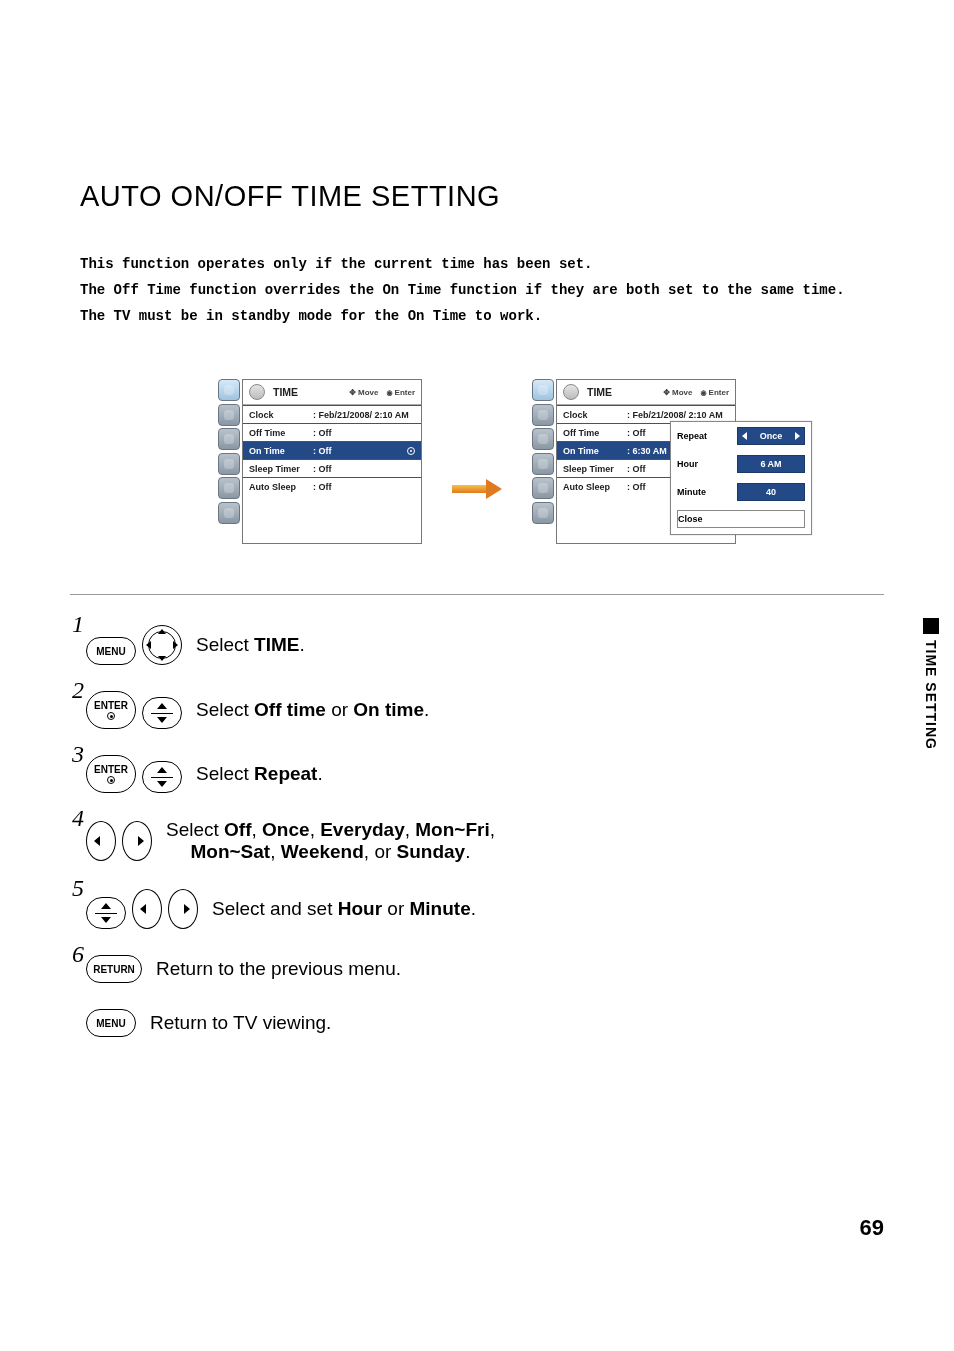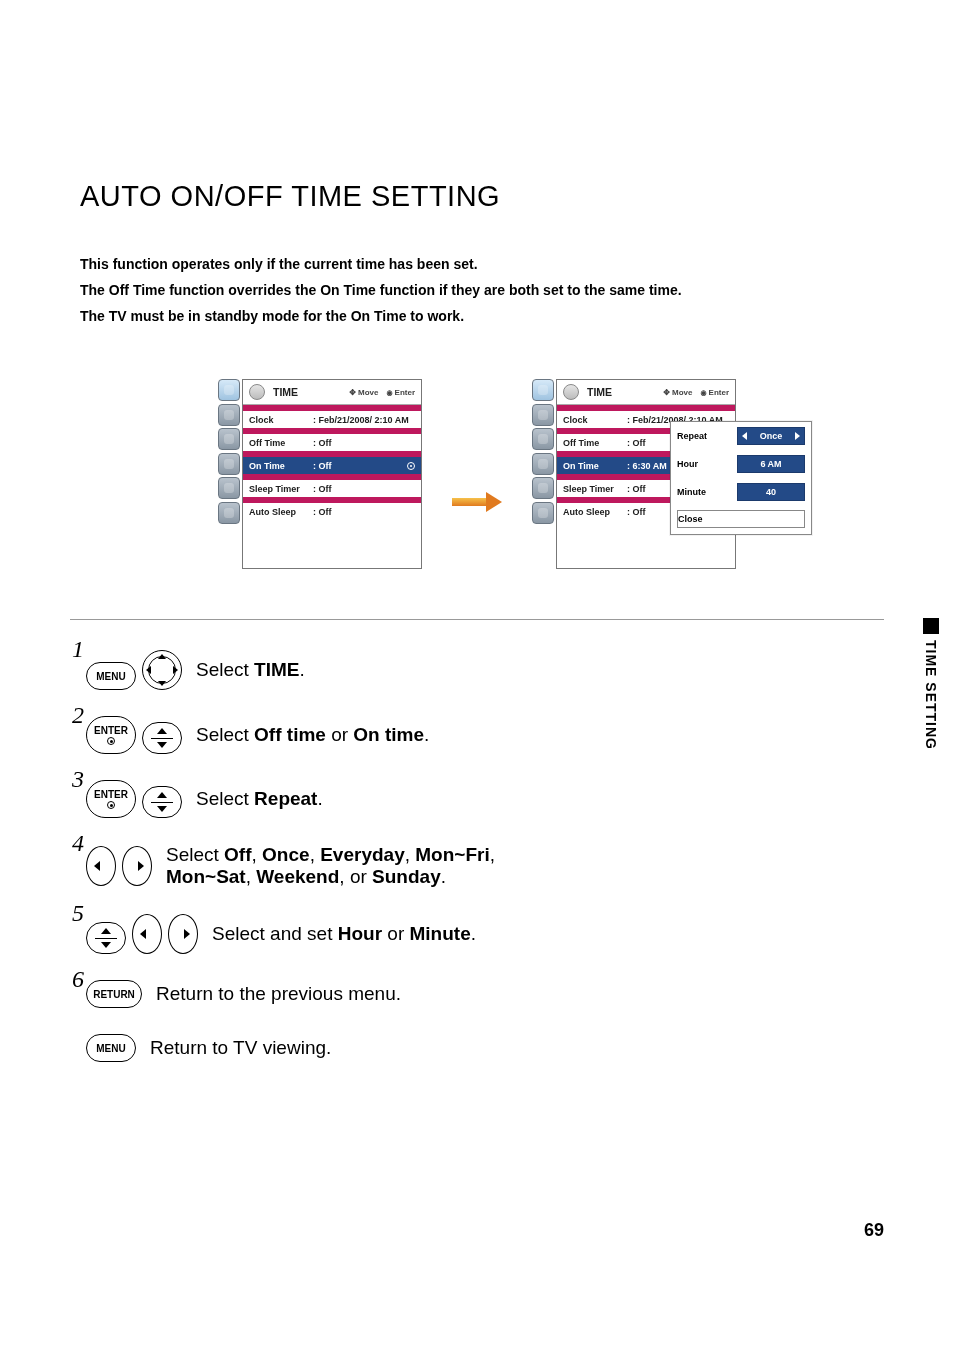--- a/index.html
+++ b/index.html
@@ -15,20 +15,21 @@
   h1 {
     font-size: 29px;
     font-weight: 400;
     letter-spacing: 0.5px;
     margin-bottom: 38px;
   }
   .intro p {
     font-size: 14px;
     line-height: 26px;
     font-weight: 600;
+    font-family: Liberation Mono, monospace;
   }
   .intro strong { font-weight: 800; }
   .panels {
     margin-top: 50px;
     display: flex;
     align-items: flex-start;
     justify-content: center;
     gap: 30px;
   }
   .osd-wrap { display: flex; align-items: flex-start; }
@@ -67,21 +68,21 @@
     width: 16px; height: 16px; border-radius: 50%;
     background: linear-gradient(#e5e5e5,#bcbcbc);
     border:1px solid #888; position:relative; margin-right:4px;
   }
   .osd-head .title { font-size: 10.5px; font-weight: 800; }
   .osd-head .hints { font-size: 8px; font-weight: 700; color:#444; display:flex; gap:8px; }
   .osd-head .hints .dot::before { content:"◉"; font-size:7px; margin-right:2px; }
   .osd-head .hints .move::before { content:"✥"; margin-right:2px; }
   .osd-row {
     display: flex; padding: 3.5px 6px; gap: 6px;
-    border-top: 6px solid #be185d;
+    border-top: 1px solid #be185d;
   }
   .osd-row .lbl { width: 58px; }
   .osd-row .val::before { content: ": "; }
   .osd-row.hl {
     background: #234a87; color: #fff;
     position: relative;
   }
   .osd-row.hl .bullet {
     position:absolute; right:6px; top:50%; transform:translateY(-50%);
     width:8px; height:8px; border-radius:50%; border:1.5px solid #fff;
@@ -169,33 +170,33 @@
   .btn.updown .down{position:absolute;bottom:5px;left:50%;transform:translateX(-50%);width:0;height:0;border-left:5px solid transparent;border-right:5px solid transparent;border-top:6px solid #000;}
   .btn.updown::after{content:"";position:absolute;left:8px;right:8px;top:50%;border-top:1px solid #000;}
   .btn.lr { width:30px; border-radius:50%; height:40px;}
   .btn.lr .left{position:absolute;left:7px;top:50%;transform:translateY(-50%);width:0;height:0;border-top:5px solid transparent;border-bottom:5px solid transparent;border-right:6px solid #000;}
   .btn.lr .right{position:absolute;right:7px;top:50%;transform:translateY(-50%);width:0;height:0;border-top:5px solid transparent;border-bottom:5px solid transparent;border-left:6px solid #000;}
   .btn.enter { width:50px; height:38px; flex-direction:column; gap:1px;}
   .btn.enter .dot{width:8px;height:8px;border:1.4px solid #000;border-radius:50%;position:relative;}
   .btn.enter .dot::after{content:"";position:absolute;inset:1.5px;background:#000;border-radius:50%;}
   .step-text { font-size: 19px; line-height:22px; }
   .step-text strong { font-weight: 800; }
-  .step-text-col { display:flex; flex-direction:column; }
+  .step-text-col { display:flex; flex-direction:column;text-align:center; }
   .side-label {
     position:absolute; right: 15px; top: 640px;
     writing-mode: vertical-rl;
     font-size: 14px; font-weight: 600; letter-spacing:1px;
   }
   .side-block {
     position:absolute; right: 15px; top: 618px;
     width: 16px; height: 16px; background:#000;
   }
   .page-num {
     position:absolute; right: 70px; bottom: 110px;
-    font-size: 18px; font-weight: 800;
+    font-size: 22px; font-weight: 800;
   }
 </style>
 </head>
 <body>
 
 <h1>AUTO ON/OFF TIME SETTING</h1>
 
 <div class="intro">
   <p>This function operates only if the current time has been set.</p>
   <p>

